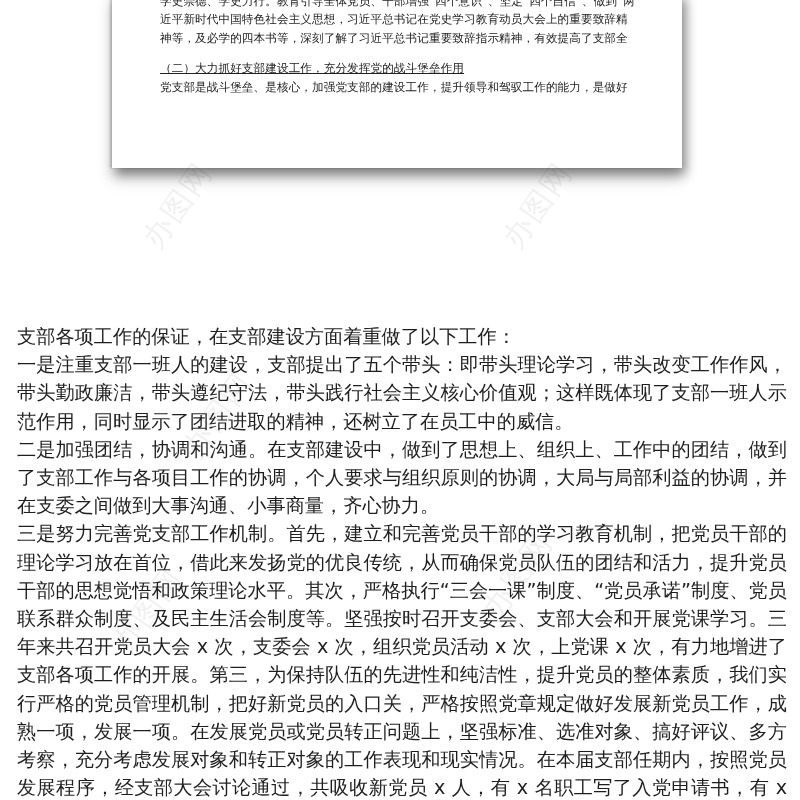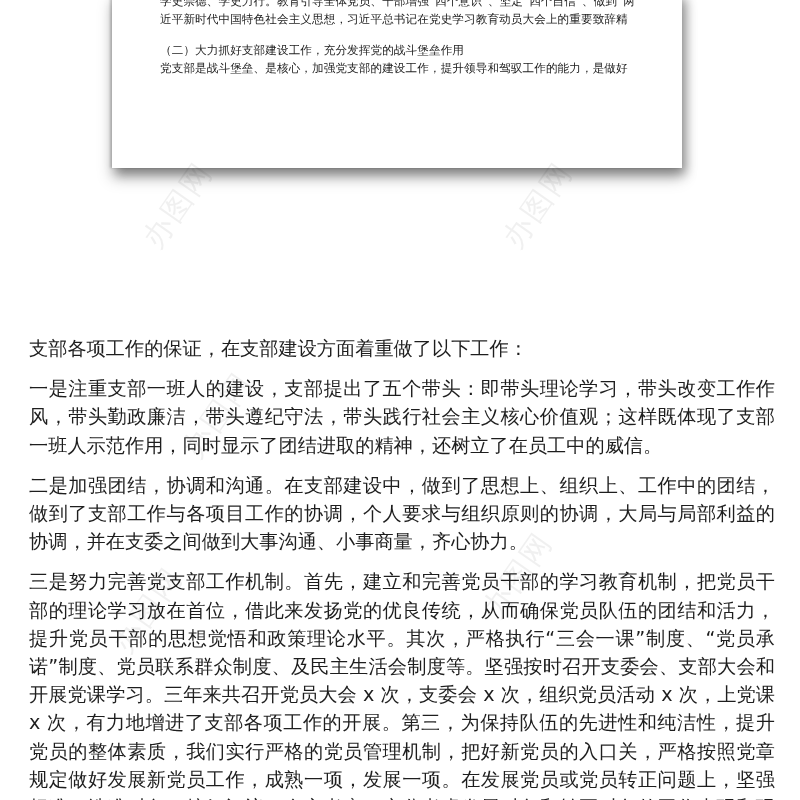--- a/index.html
+++ b/index.html
@@ -39,20 +39,21 @@
     }
     .page-inner p {
       margin: 0;
       white-space: nowrap;
     }
     .page-inner .gap {
       height: 12px;
     }
     .page-inner .sub-heading {
       padding-left: 0;
+      text-decoration: underline;
     }
     
     .watermark {
       position: absolute;
       font-size: 30px;
       color: rgba(0,0,0,0.06);
       transform: rotate(-55deg);
       white-space: nowrap;
       letter-spacing: 2px;
       font-family: "DejaVu Sans", sans-serif;
@@ -64,32 +65,33 @@
       position: absolute;
       left: 17px;
       top: 323px;
       width: 770px;
       font-size: 19.2px;
       line-height: 28.2px;
       color: #1e1e1e;
       z-index: 1;
     }
     .main-text p {
-      margin: 12px;
+      margin: 0;
       text-align: justify;
       text-align-last: left;
     }
   </style>
 </head>
 <body>
 
 <div class="page-card">
   <div class="page-inner">
     <p>学史崇德、学史力行。教育引导全体党员、干部增强“四个意识”、坚定“四个自信”、做到“两</p>
     <p>近平新时代中国特色社会主义思想，习近平总书记在党史学习教育动员大会上的重要致辞精</p>
+    <p>神等，及必学的四本书等，深刻了解了习近平总书记重要致辞指示精神，有效提高了支部全</p>
     <div class="gap"></div>
     <p class="sub-heading">（二）大力抓好支部建设工作，充分发挥党的战斗堡垒作用</p>
     <p>党支部是战斗堡垒、是核心，加强党支部的建设工作，提升领导和驾驭工作的能力，是做好</p>
   </div>
 </div>
 
 <div class="watermark" style="left:130px; top:185px;">办图网</div>
 <div class="watermark" style="left:490px; top:185px;">办图网</div>
 <div class="watermark" style="left:170px; top:395px;">办图网</div>
 <div class="watermark" style="left:470px; top:555px;">办图网</div>

